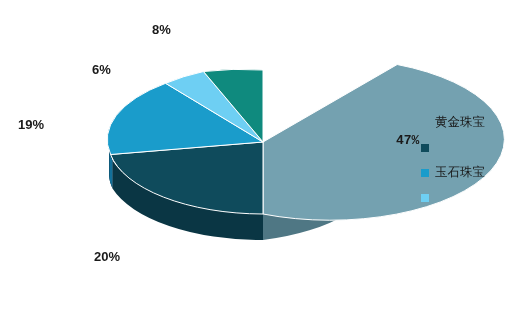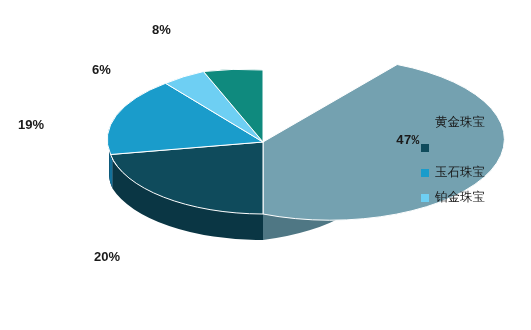--- a/index.html
+++ b/index.html
@@ -105,17 +105,16 @@
     </div>
     <div class="legend-row">
       <span class="legend-swatch" style="background:#0f4b5c"></span>
     </div>
     <div class="legend-row">
       <span class="legend-swatch" style="background:#1a9ccb"></span>
       <span class="legend-text">玉石珠宝</span>
     </div>
     <div class="legend-row">
       <span class="legend-swatch" style="background:#6ecff3"></span>
-      <span class="legend-text">铂金珠宝</span>
     </div>
   </div>
 
 </div>
 
 </body></html>

